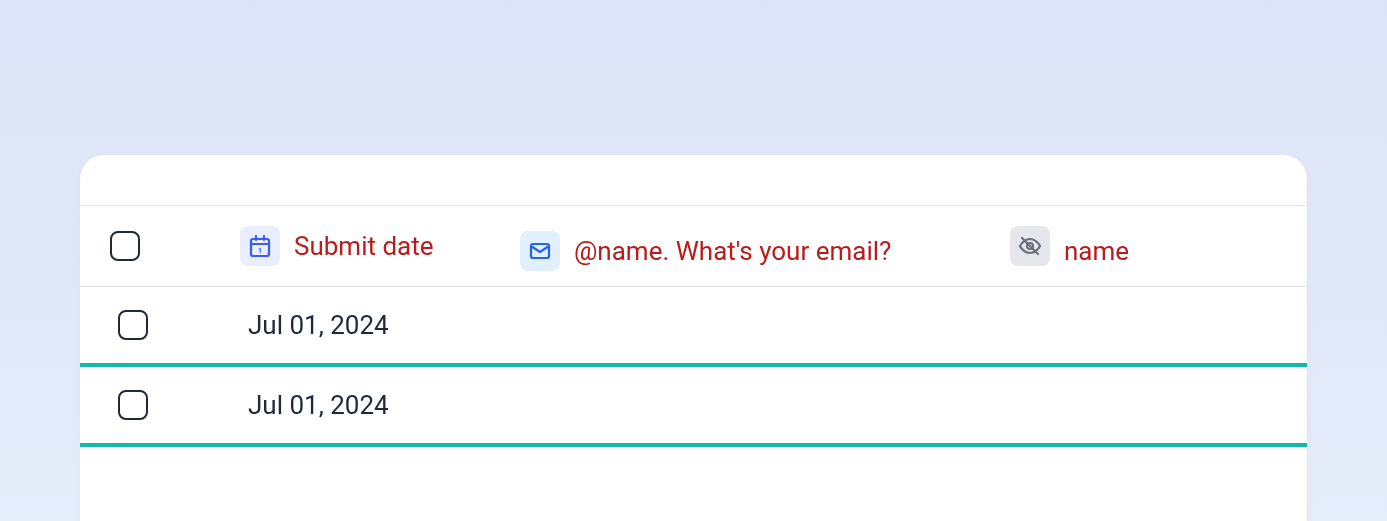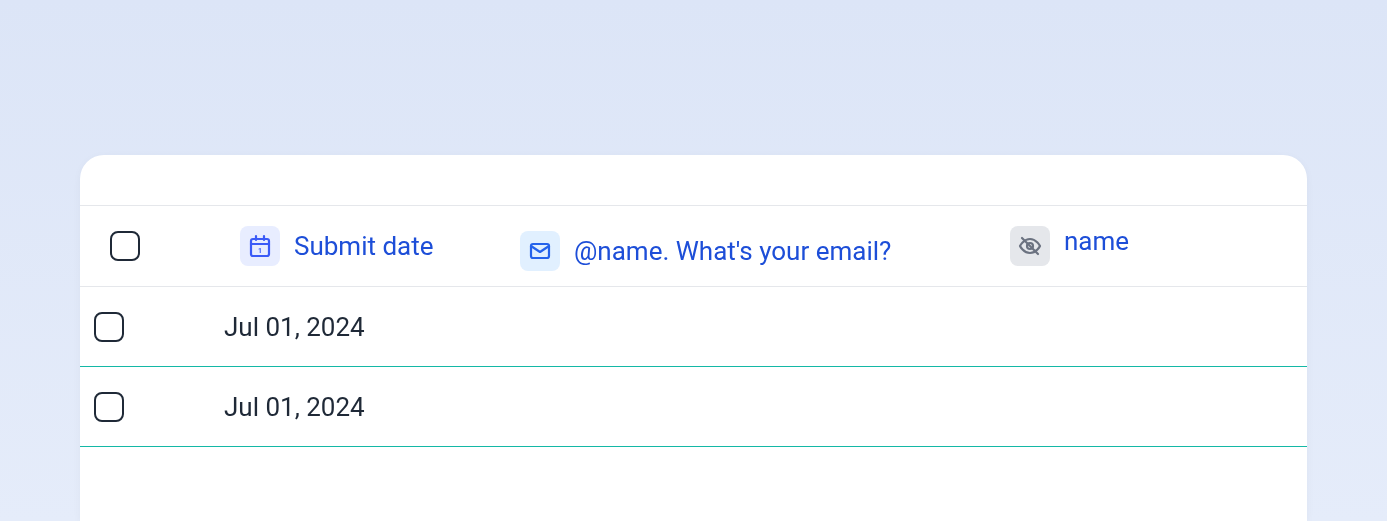--- a/index.html
+++ b/index.html
@@ -37,23 +37,23 @@
       align-items: center;
       border-top: 1px solid #e5e7eb;
       border-bottom: 1px solid #e5e7eb;
       height: 82px;
       padding-left: 30px;
     }
     
     .data-row {
       display: flex;
       align-items: center;
-      border-bottom: 1px solid #14b8a6;
+      border-bottom: 4px solid #14b8a6;
       height: 80px;
-      padding-left: 14px;
+      padding-left: 38px;
     }
     
     .col-checkbox {
       width: 130px;
       display: flex;
       align-items: center;
     }
     
     .col-date {
       width: 280px;
@@ -66,21 +66,21 @@
       width: 490px;
       display: flex;
       align-items: center;
       gap: 14px;
       margin-top: 9px;
     }
     
     .col-name {
       flex: 1;
       display: flex;
-      align-items: flex-start;
+      align-items: flex-end;
       gap: 14px;
     }
     
     .checkbox {
       width: 30px;
       height: 30px;
       border: 2.5px solid #1f2937;
       border-radius: 8px;
       cursor: pointer;
       background: #fff;
@@ -103,21 +103,21 @@
     .icon-badge-lightblue {
       background: #e1f0ff;
     }
     
     .icon-badge-gray {
       background: #e5e7eb;
     }
     
     .header-label {
       font-size: 26px;
-      color: #1d4ed8;
+      color: #b91c1c;
       font-weight: 400;
     }
     
     .cell-value {
       font-size: 26px;
       color: #1f2937;
       font-weight: 400;
     }
     
     .underline-highlight {

